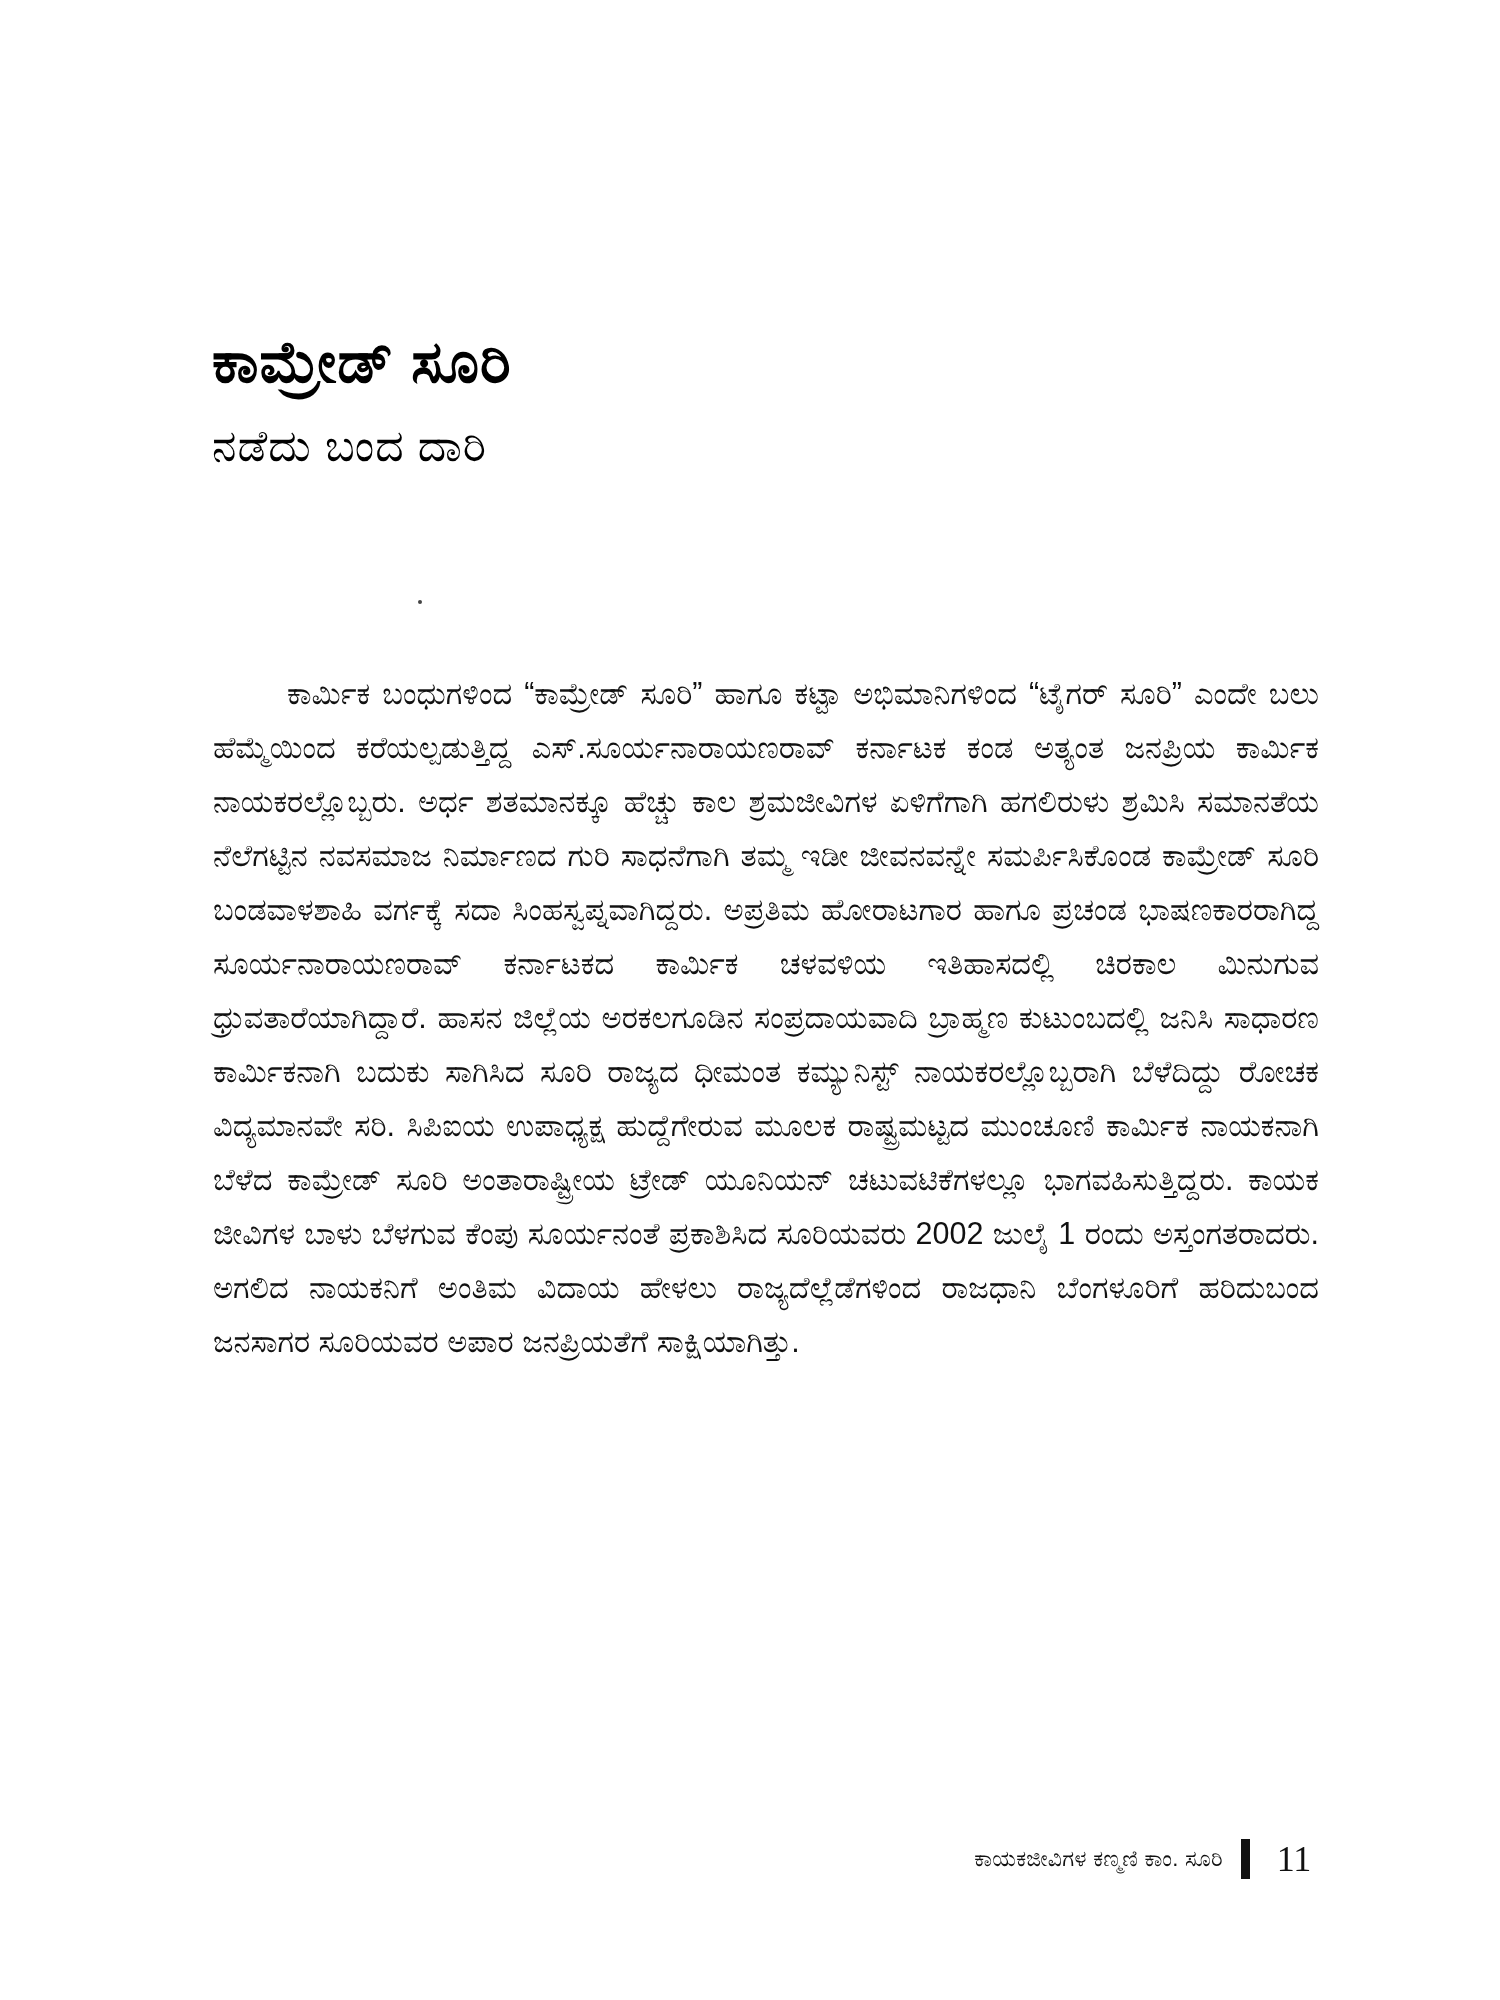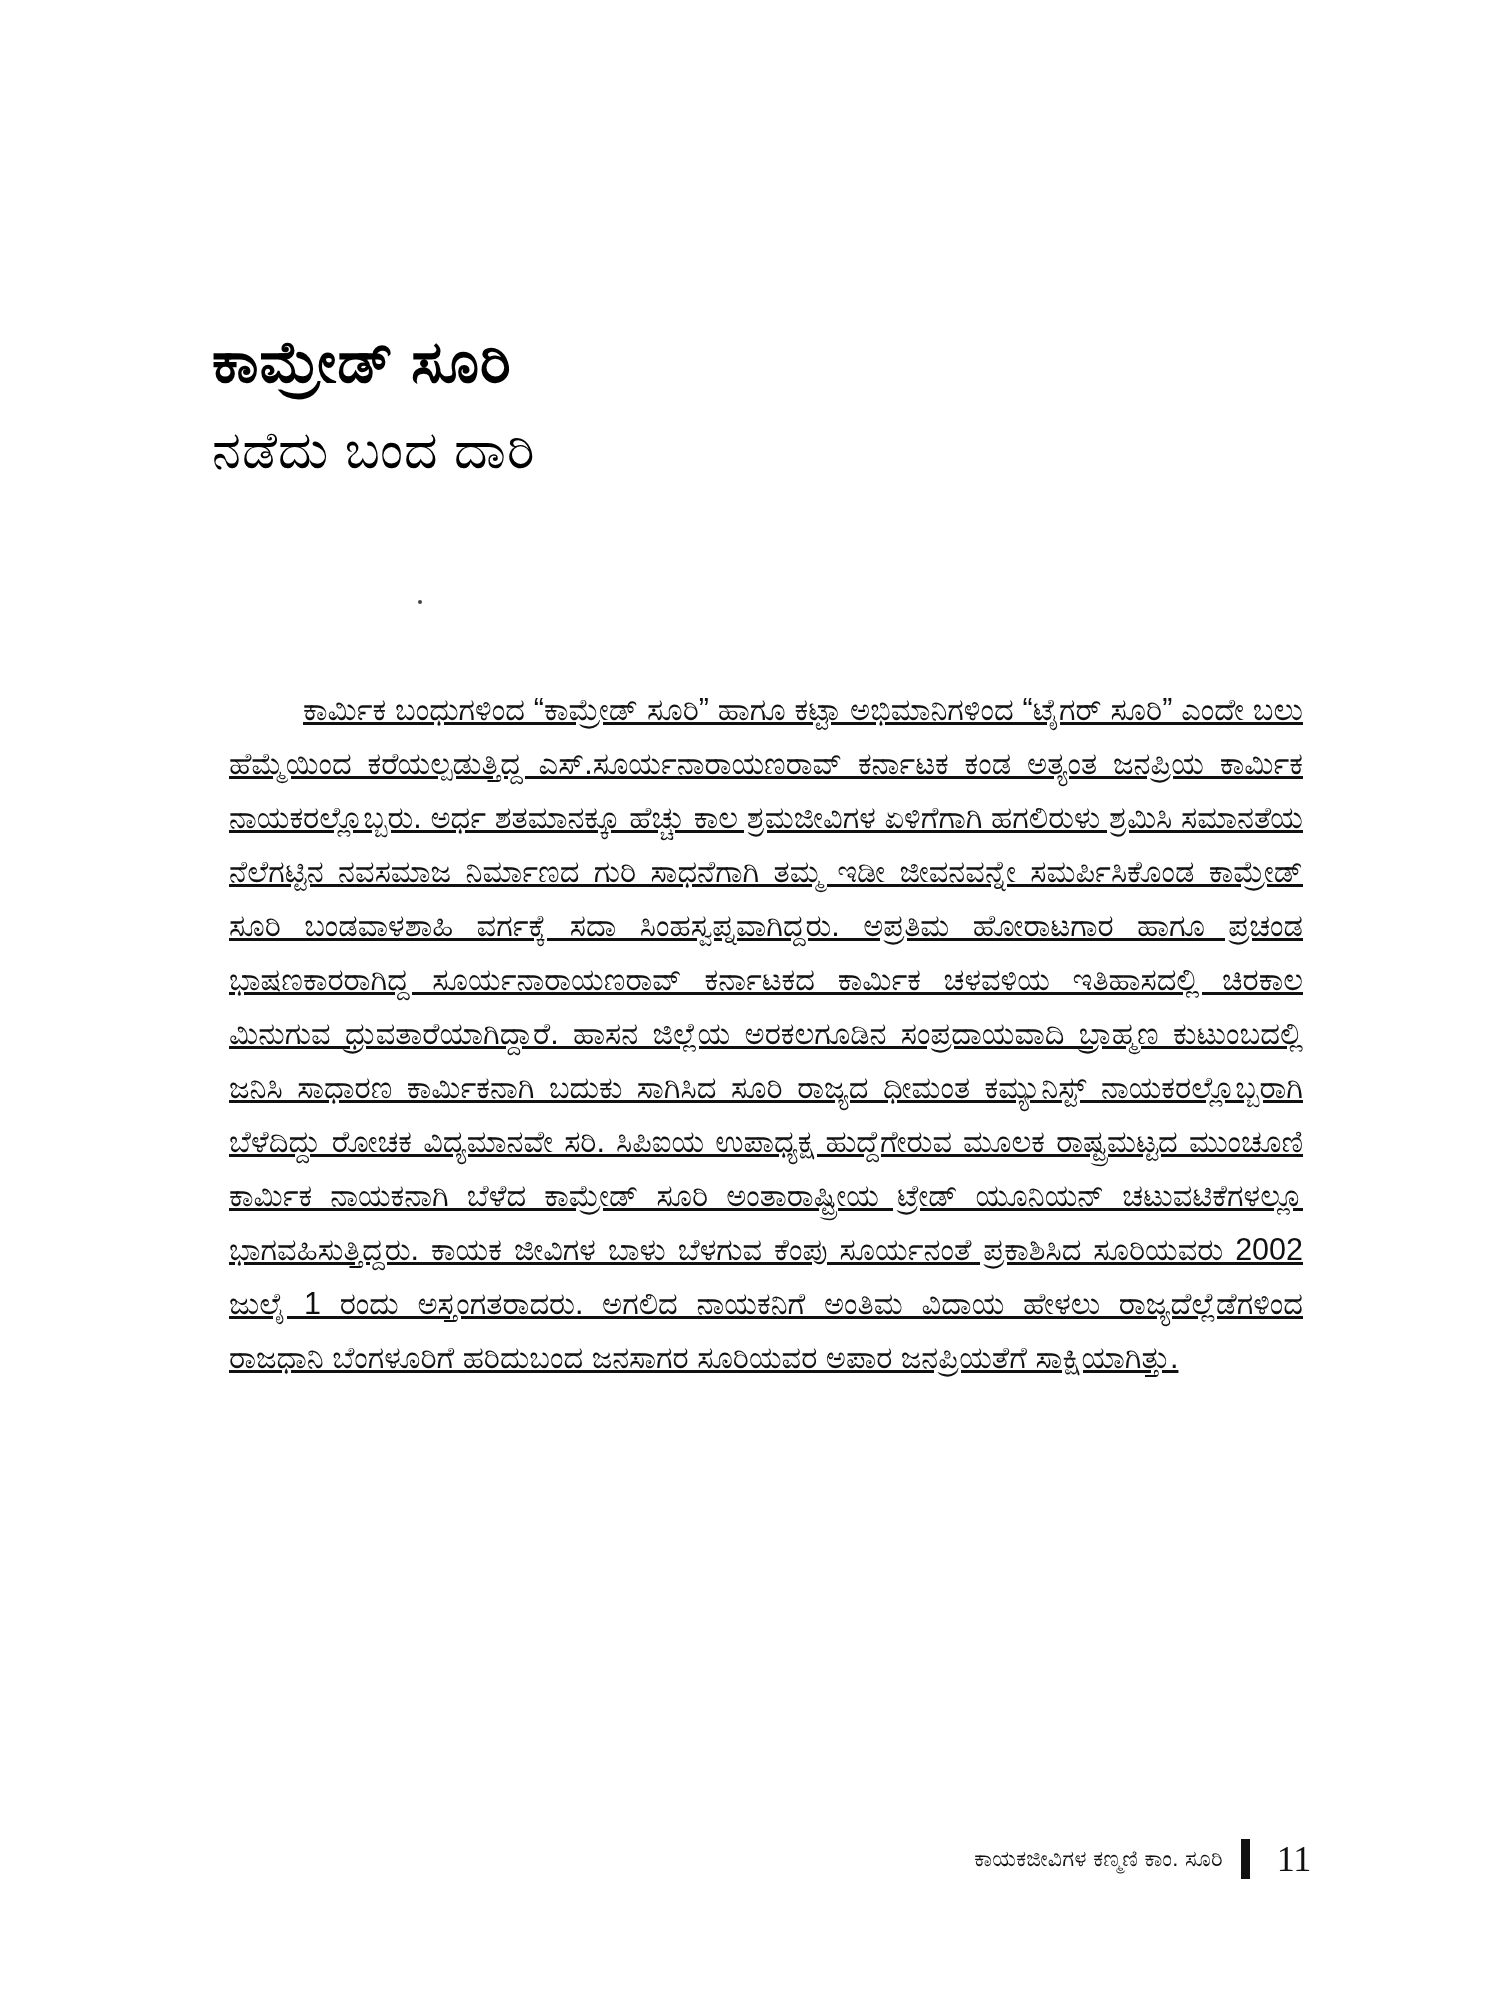--- a/index.html
+++ b/index.html
@@ -34,21 +34,21 @@
     font-weight: bold;
     font-size: 58px;
     line-height: 1.1;
     letter-spacing: 1px;
     color: #000000;
     margin: 0 0 28px 0;
   }
   .title-sub {
     font-family: "Liberation Sans", sans-serif;
     font-weight: normal;
-    font-size: 52px;
+    font-size: 44px;
     line-height: 1.1;
     letter-spacing: 1px;
     color: #000000;
     margin: 0;
   }
   .dot-mark {
     position: absolute;
     left: 418px;
     top: 600px;
     width: 4px;
@@ -62,23 +62,22 @@
     top: 665px;
     width: 1108px;
     font-family: "Liberation Sans", sans-serif;
     font-size: 30.5px;
     line-height: 54px;
     text-align: justify;
     text-justify: inter-word;
     color: #111111;
   }
   .body-text p {
-    margin: 17px;
+    margin: 1px;
     text-indent: 74px;
-    text-decoration: underline;
   }
   .footer {
     position: absolute;
     left: 212px;
     top: 1838px;
     width: 1108px;
     height: 46px;
   }
   .footer-inner {
     display: flex;

